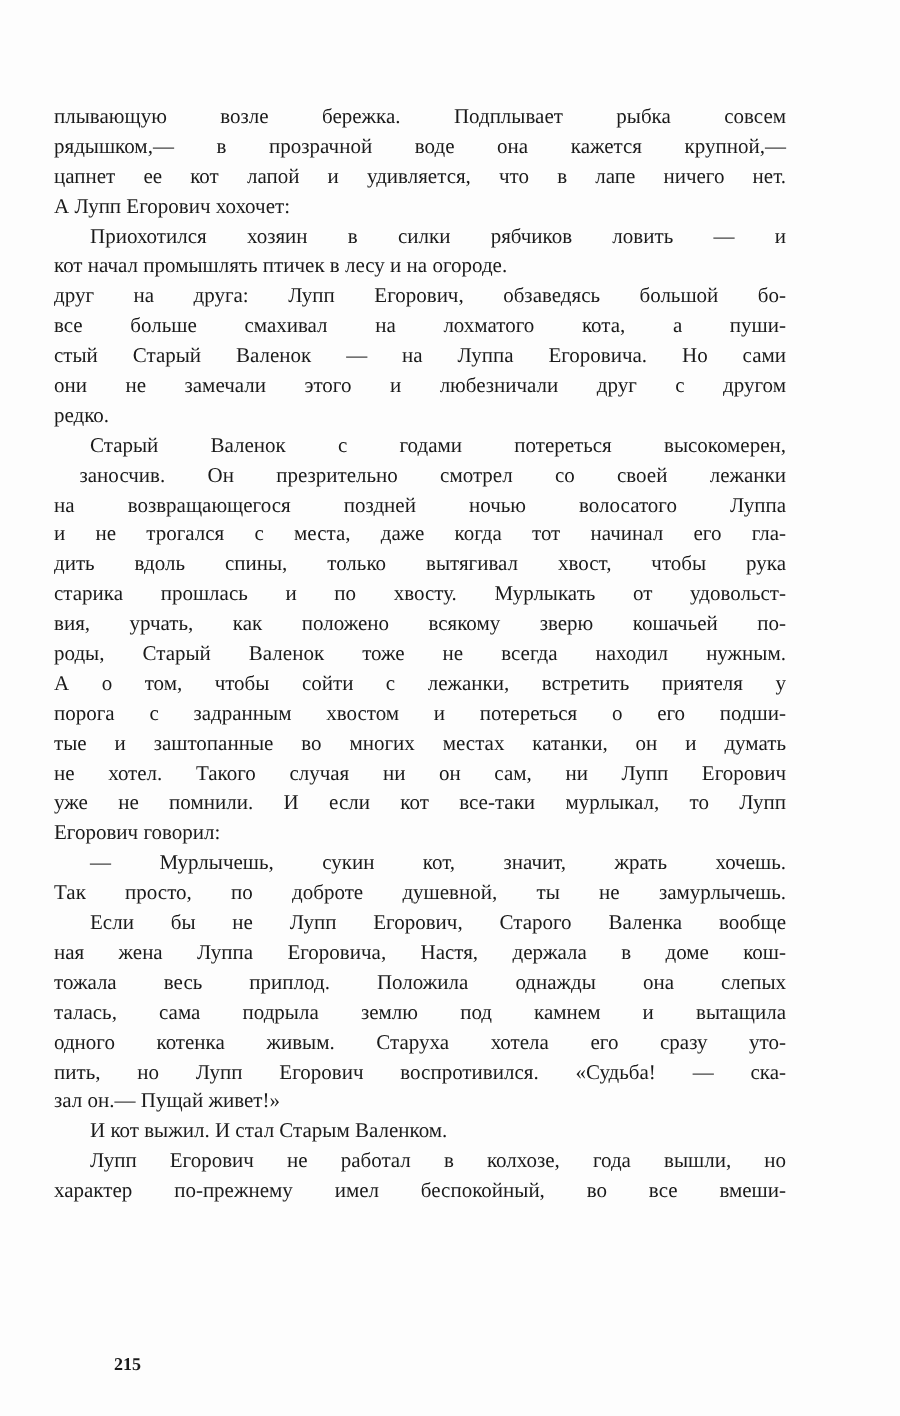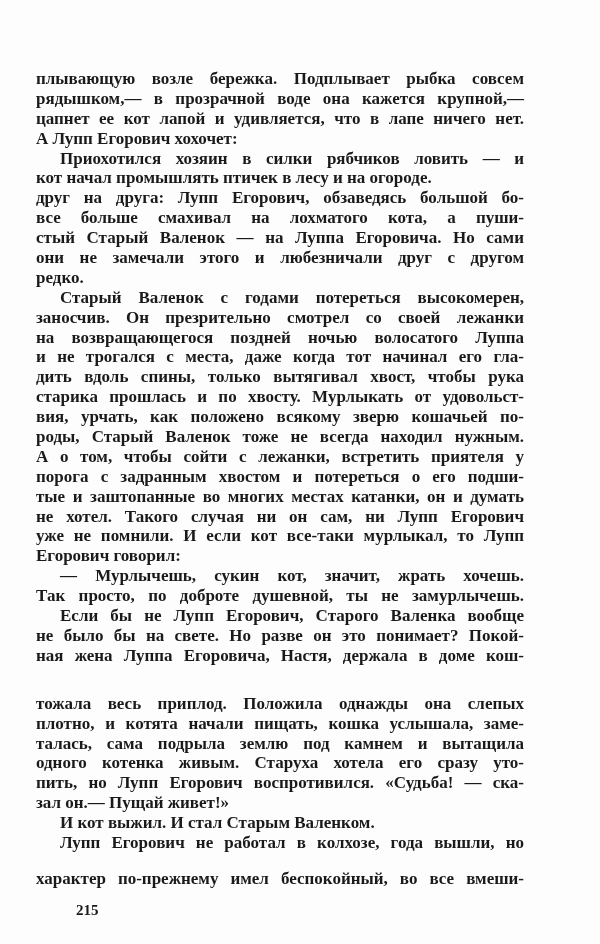--- a/index.html
+++ b/index.html
@@ -3,73 +3,71 @@
 <meta charset="utf-8">
 <style>
   html, body { margin: 0; padding: 0; background: #ffffff; }
   body { width: 600px; height: 944px; position: relative; overflow: hidden; }
   .page {
     position: absolute; left: 0; top: 0; width: 600px; height: 944px; background: #fdfdfd;
   }
   .text-block {
     position: absolute; left: 36px; top: 69px; width: 488px;
     font-family: "Liberation Serif", serif;
-    font-size: 17px; line-height: 19.9px; color: #1a1a1a; font-weight: bold;
+    font-size: 14px; line-height: 19.9px; color: #1a1a1a;
   }
   .line {
     display: block; height: 19.9px; white-space: nowrap;
     text-align: justify; text-align-last: justify;
   }
   .line.indent { padding-left: 24px; }
   .line.last { text-align-last: left; }
   .page-number {
     position: absolute; left: 76px; top: 902px;
     font-family: "Liberation Serif", serif; font-weight: bold;
-    font-size: 15px; color: #1a1a1a;
+    font-size: 12px; color: #1a1a1a;
   }
 </style>
 </head>
 <body>
 
 <div class="page">
   <div class="text-block" id="text-block">
       <span class="line" style="white-space: normal;">плывающую возле бережка. Подплывает рыбка совсем</span>
       <span class="line" style="white-space: normal;">рядышком,— в прозрачной воде она кажется крупной,—</span>
       <span class="line" style="white-space: normal;">цапнет ее кот лапой и удивляется, что в лапе ничего нет.</span>
       <span class="line last">А Лупп Егорович хохочет:</span>
       <span class="line indent" style="white-space: normal;">Приохотился хозяин в силки рябчиков ловить — и</span>
       <span class="line last">кот начал промышлять птичек в лесу и на огороде.</span>
       <span class="line" style="white-space: normal;">друг на друга: Лупп Егорович, обзаведясь большой бо-</span>
       <span class="line" style="white-space: normal;">все больше смахивал на лохматого кота, а пуши-</span>
       <span class="line" style="white-space: normal;">стый Старый Валенок — на Луппа Егоровича. Но сами</span>
       <span class="line" style="white-space: normal;">они не замечали этого и любезничали друг с другом</span>
       <span class="line last">редко.</span>
       <span class="line indent" style="white-space: normal;">Старый Валенок с годами потереться высокомерен,</span>
-      <span class="line" style="white-space: normal;">заносчив. Он презрительно смотрел со своей лежанки</span>
+      <span class="line" style="white-space: normal; margin-left: 17px;">заносчив. Он презрительно смотрел со своей лежанки</span>
       <span class="line" style="white-space: normal;">на возвращающегося поздней ночью волосатого Луппа</span>
       <span class="line" style="white-space: normal;">и не трогался с места, даже когда тот начинал его гла-</span>
       <span class="line" style="white-space: normal;">дить вдоль спины, только вытягивал хвост, чтобы рука</span>
       <span class="line" style="white-space: normal;">старика прошлась и по хвосту. Мурлыкать от удовольст-</span>
       <span class="line" style="white-space: normal;">вия, урчать, как положено всякому зверю кошачьей по-</span>
       <span class="line" style="white-space: normal;">роды, Старый Валенок тоже не всегда находил нужным.</span>
       <span class="line" style="white-space: normal;">А о том, чтобы сойти с лежанки, встретить приятеля у</span>
       <span class="line" style="white-space: normal;">порога с задранным хвостом и потереться о его подши-</span>
       <span class="line" style="white-space: normal;">тые и заштопанные во многих местах катанки, он и думать</span>
       <span class="line" style="white-space: normal;">не хотел. Такого случая ни он сам, ни Лупп Егорович</span>
       <span class="line" style="white-space: normal;">уже не помнили. И если кот все-таки мурлыкал, то Лупп</span>
       <span class="line last">Егорович говорил:</span>
       <span class="line indent" style="white-space: normal;">— Мурлычешь, сукин кот, значит, жрать хочешь.</span>
       <span class="line" style="white-space: normal;">Так просто, по доброте душевной, ты не замурлычешь.</span>
       <span class="line indent" style="white-space: normal;">Если бы не Лупп Егорович, Старого Валенка вообще</span>
-      <span class="line" style="white-space: normal;">не было бы на свете. Но разве он это понимает? Покой-</span>
       <span class="line" style="white-space: normal;">ная жена Луппа Егоровича, Настя, держала в доме кош-</span>
-      <span class="line" style="white-space: normal; margin-top: 28px;">тожала весь приплод. Положила однажды она слепых</span>
-      <span class="line" style="white-space: normal;">плотно, и котята начали пищать, кошка услышала, заме-</span>
+      <span class="line" style="white-space: normal;">тожала весь приплод. Положила однажды она слепых</span>
       <span class="line" style="white-space: normal;">талась, сама подрыла землю под камнем и вытащила</span>
       <span class="line" style="white-space: normal;">одного котенка живым. Старуха хотела его сразу уто-</span>
       <span class="line" style="white-space: normal;">пить, но Лупп Егорович воспротивился. «Судьба! — ска-</span>
       <span class="line last">зал он.— Пущай живет!»</span>
       <span class="line indent last">И кот выжил. И стал Старым Валенком.</span>
       <span class="line indent" style="white-space: normal;">Лупп Егорович не работал в колхозе, года вышли, но</span>
-      <span class="line" style="white-space: normal; margin-top: 16px;">характер по-прежнему имел беспокойный, во все вмеши-</span>
+      <span class="line" style="white-space: normal;">характер по-прежнему имел беспокойный, во все вмеши-</span>
     </div>
   <div class="page-number">215</div>
 </div>
 
 </body></html>

